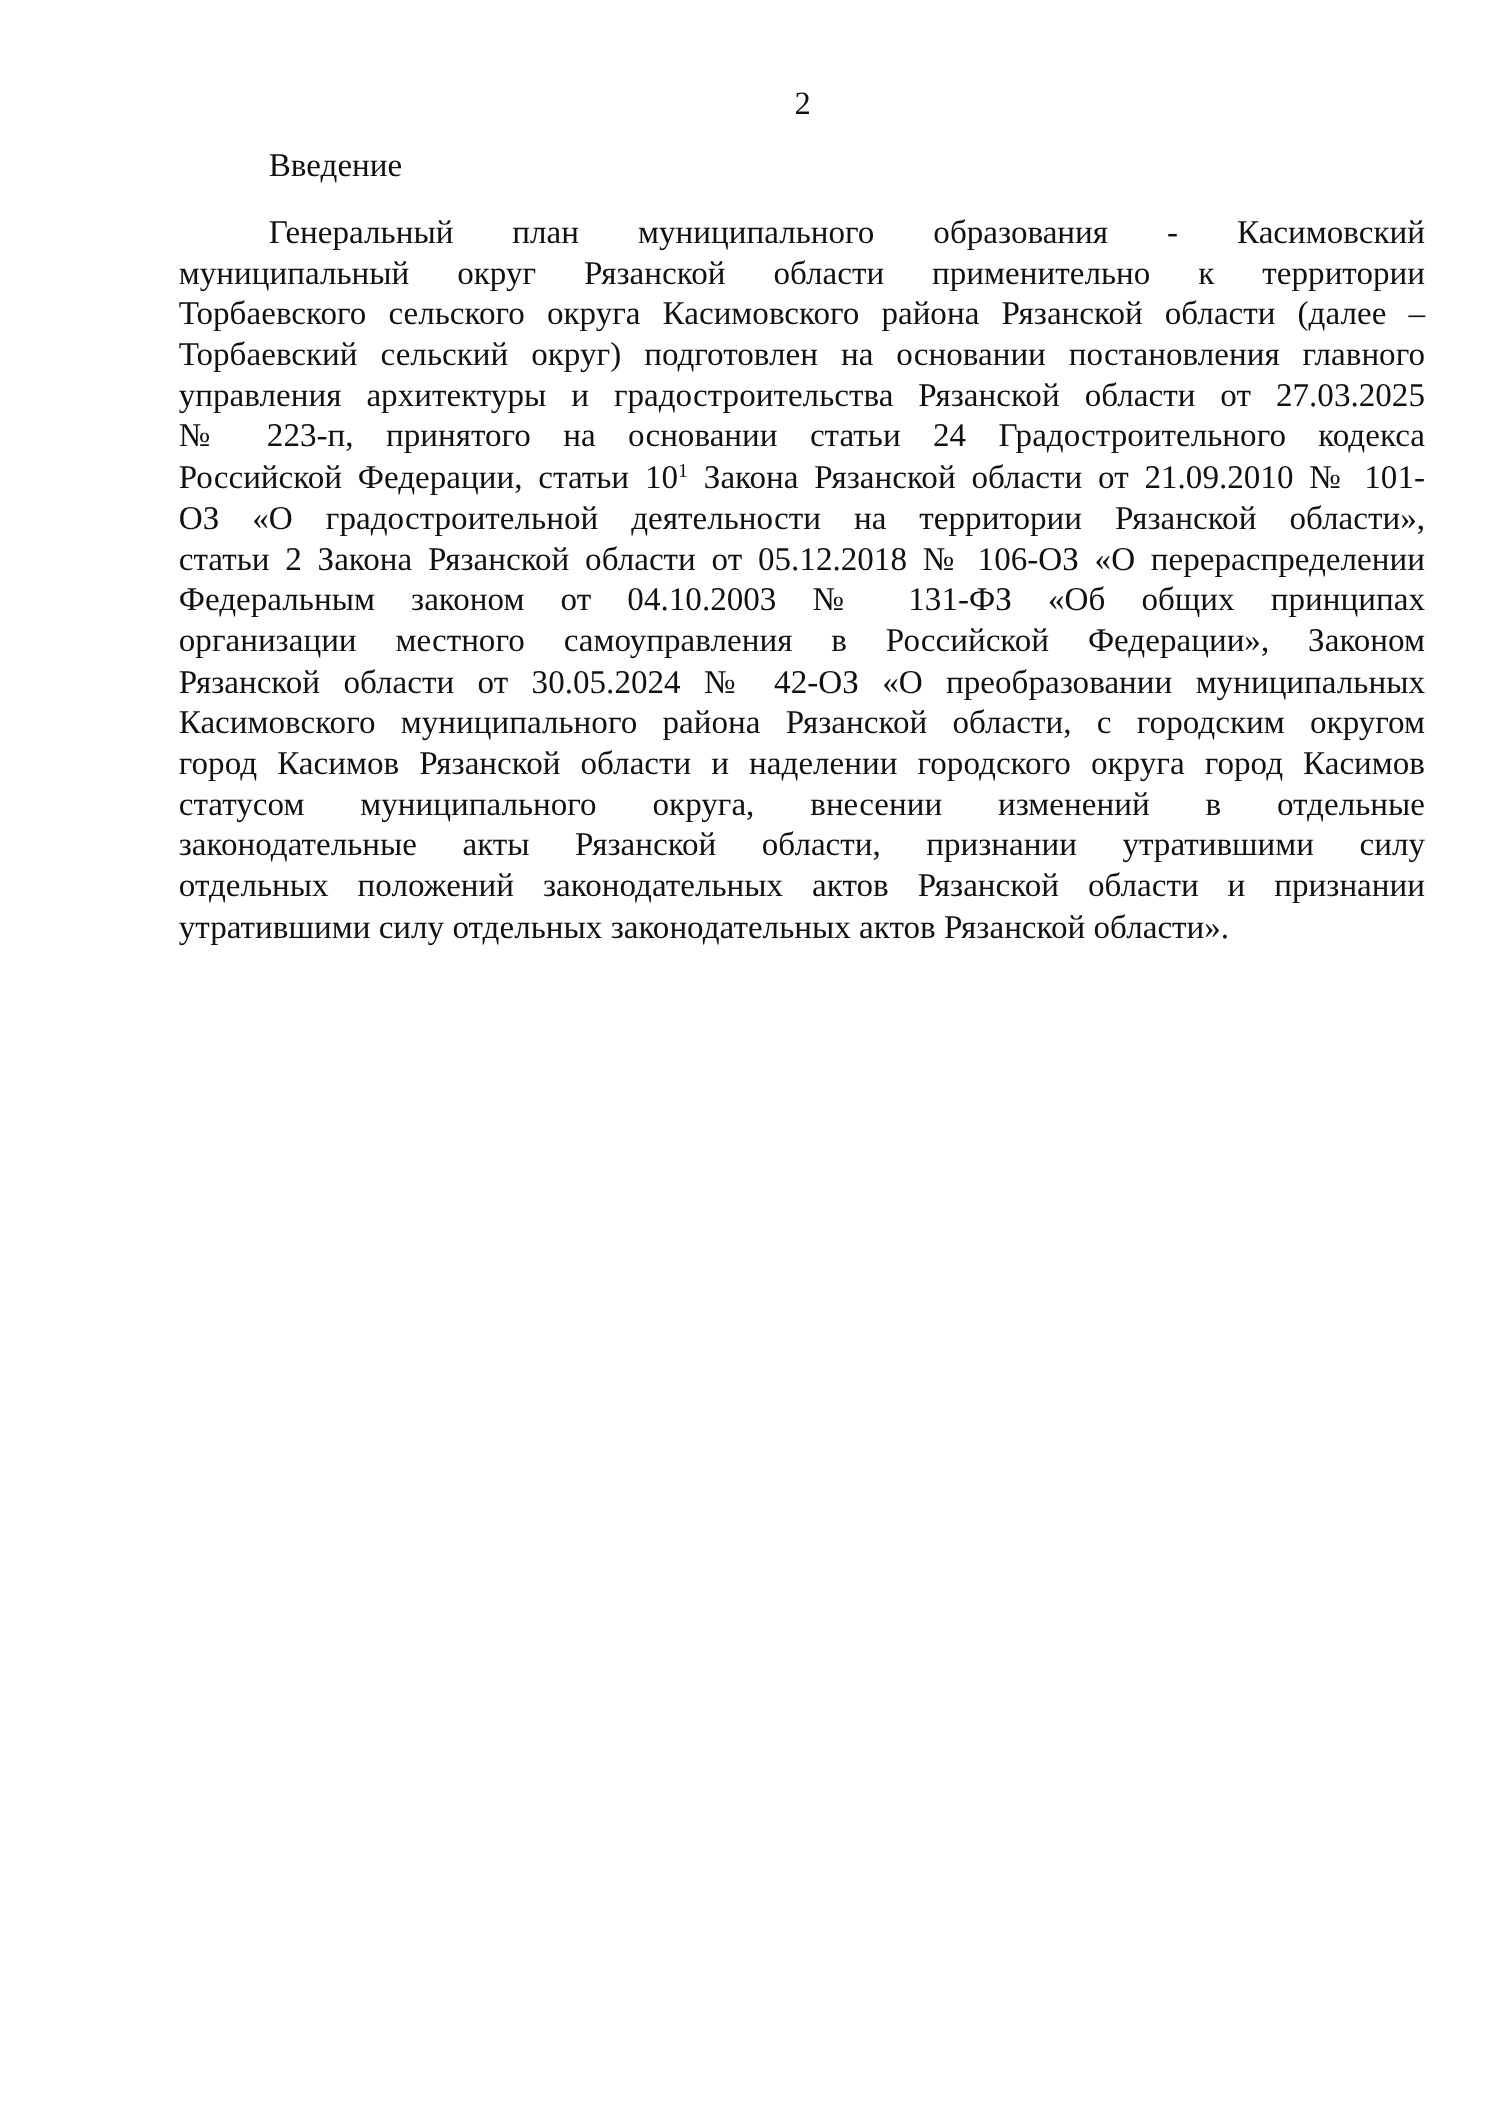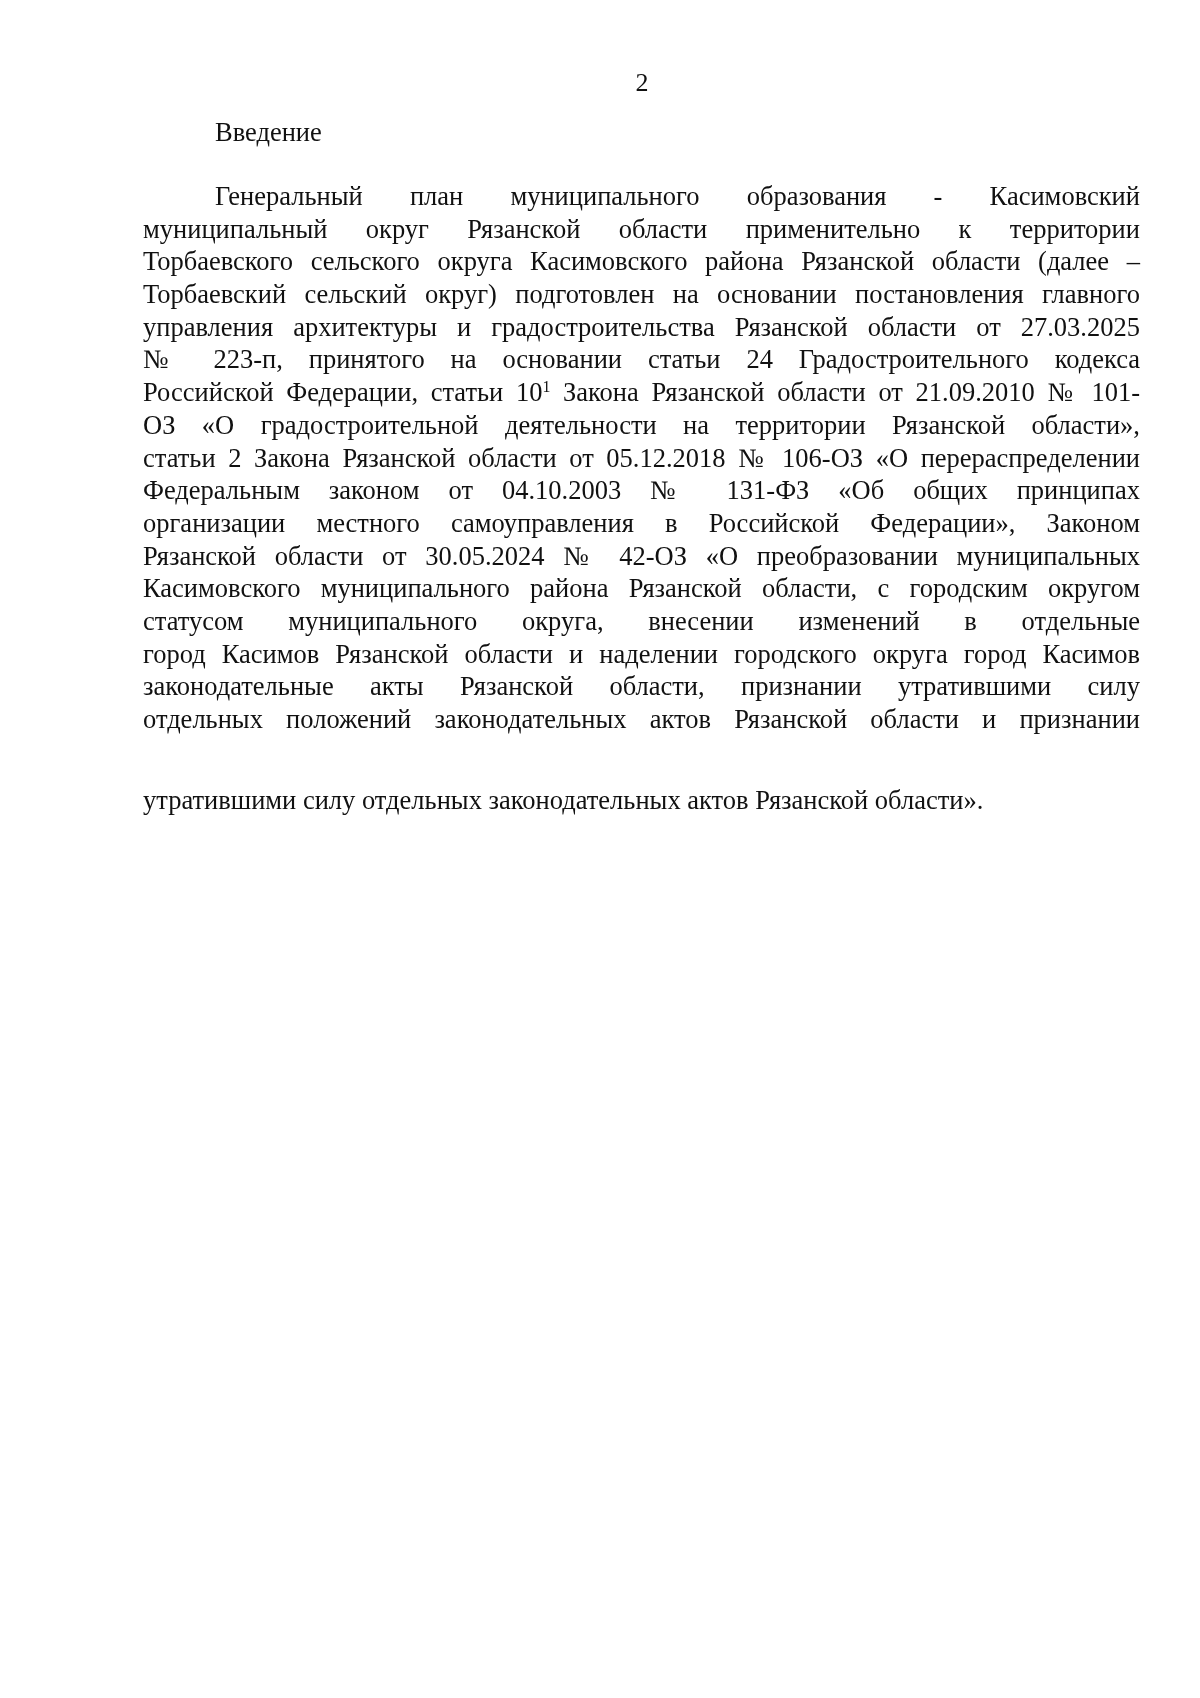--- a/index.html
+++ b/index.html
@@ -27,21 +27,21 @@
   .heading {
     position: absolute;
     top: 116px;
     left: 215px;
     font-size: 26.5px;
     font-weight: normal;
     line-height: 32px;
   }
   .body-text {
     position: absolute;
-    top: 180px;
+    top: 169px;
     left: 143px;
     width: 997px;
     font-size: 26.5px;
     line-height: 32.7px;
   }
   .line {
     display: block;
     text-align: justify;
     text-align-last: justify;
     white-space: nowrap;
@@ -49,21 +49,20 @@
     overflow: visible;
   }
   .line.wrap {
     white-space: normal;
   }
   .line.indent {
     padding-left: 72px;
   }
   .line.last {
     text-align-last: left;
-    margin-top: 48px;
   }
   sup {
     font-size: 60%;
     vertical-align: 0.55em;
     line-height: 0;
   }
 </style>
 </head>
 <body>
 
@@ -78,18 +77,18 @@
   <span class="line wrap">Торбаевский сельский округ) подготовлен на основании постановления главного</span>
   <span class="line wrap">управления архитектуры и градостроительства Рязанской области от 27.03.2025</span>
   <span class="line wrap">№ 223-п, принятого на основании статьи 24 Градостроительного кодекса</span>
   <span class="line wrap"><span>Российской Федерации, статьи 10</span><sup>1</sup><span> Закона Рязанской области от 21.09.2010 № 101-</span></span>
   <span class="line wrap">ОЗ «О градостроительной деятельности на территории Рязанской области»,</span>
   <span class="line wrap">статьи 2 Закона Рязанской области от 05.12.2018 № 106-ОЗ «О перераспределении</span>
   <span class="line wrap">Федеральным законом от 04.10.2003 № 131-ФЗ «Об общих принципах</span>
   <span class="line wrap">организации местного самоуправления в Российской Федерации», Законом</span>
   <span class="line wrap">Рязанской области от 30.05.2024 № 42-ОЗ «О преобразовании муниципальных</span>
   <span class="line wrap">Касимовского муниципального района Рязанской области, с городским округом</span>
+  <span class="line wrap">город Касимов Рязанской области и наделении городского округа город Касимов</span>
   <span class="line wrap">статусом муниципального округа, внесении изменений в отдельные</span>
-  <span class="line wrap">город Касимов Рязанской области и наделении городского округа город Касимов</span>
   <span class="line wrap">законодательные акты Рязанской области, признании утратившими силу</span>
   <span class="line wrap">отдельных положений законодательных актов Рязанской области и признании</span>
   <span class="line wrap last">утратившими силу отдельных законодательных актов Рязанской области».</span>
 </div>
 
 </body></html>

